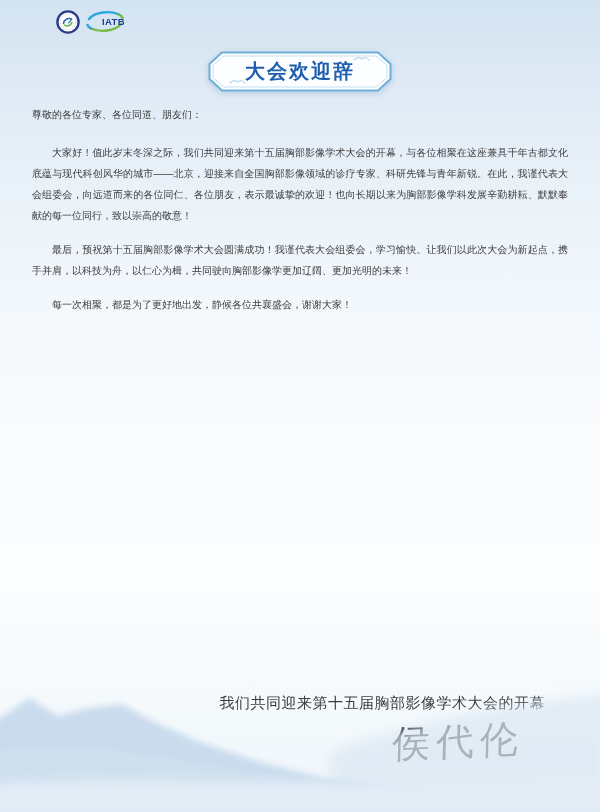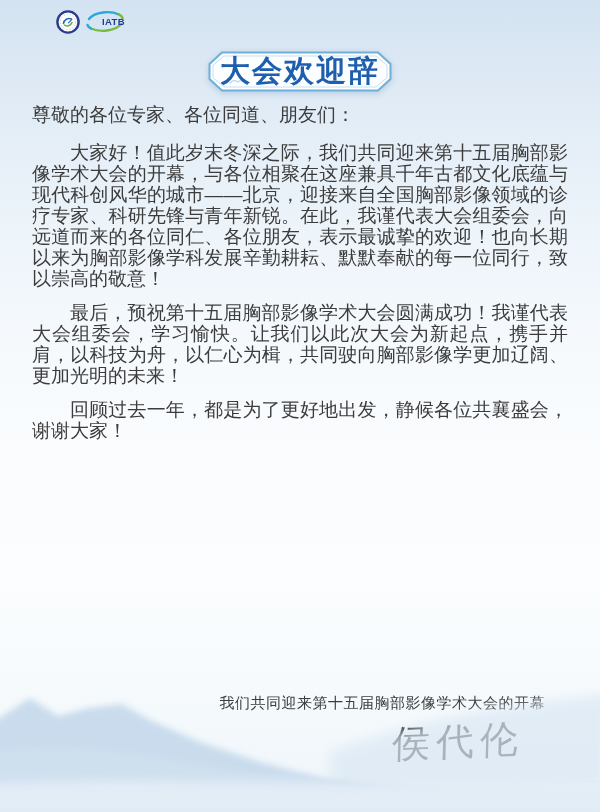--- a/index.html
+++ b/index.html
@@ -32,28 +32,28 @@
   .banner-wrap{
     position:absolute;top:51px;left:50%;
     transform:translateX(-50%);
     width:184px;height:41px;
     filter:drop-shadow(0 2px 3px rgba(110,150,190,.35));
   }
   .banner-wrap svg{position:absolute;inset:0;}
   .banner-title{
     position:absolute;inset:0;
     display:flex;align-items:center;justify-content:center;
-    font-size:30px;font-weight:bold;color:#1d5fae;
+    font-size:20px;font-weight:bold;color:#1d5fae;
     letter-spacing:2px;padding-bottom:1px;
   }
 
   
   .letter{
     position:absolute;left:32px;top:104px;width:536px;
-    font-size:19px;line-height:21px;color:#3c3c3c;
+    font-size:10px;line-height:21px;color:#3c3c3c;
     text-align:justify;
   }
   .letter p{margin:0 0 13px;text-indent:2em;}
   .letter p.salutation{text-indent:0;margin-bottom:17px;}
 
   
   .attribution{
     position:absolute;top:694px;right:55px;
     font-size:15px;color:#3c3c3c;letter-spacing:.5px;
   }
@@ -104,21 +104,21 @@
       <path d="M146,9 q4,-4 8,-1 q4,-3 7,1" fill="none" stroke="#bcd8ec" stroke-width="1.2" stroke-linecap="round"></path>
       <path d="M22,32 q4,-4 8,-1 q4,-3 7,1" fill="none" stroke="#bcd8ec" stroke-width="1.2" stroke-linecap="round"></path>
     </svg>
     <div class="banner-title">大会欢迎辞</div>
   </div>
 
   <div class="letter">
     <p class="salutation">尊敬的各位专家、各位同道、朋友们：</p>
     <p>大家好！值此岁末冬深之际，我们共同迎来第十五届胸部影像学术大会的开幕，与各位相聚在这座兼具千年古都文化底蕴与现代科创风华的城市——北京，迎接来自全国胸部影像领域的诊疗专家、科研先锋与青年新锐。在此，我谨代表大会组委会，向远道而来的各位同仁、各位朋友，表示最诚挚的欢迎！也向长期以来为胸部影像学科发展辛勤耕耘、默默奉献的每一位同行，致以崇高的敬意！</p>
     <p>最后，预祝第十五届胸部影像学术大会圆满成功！我谨代表大会组委会，学习愉快。让我们以此次大会为新起点，携手并肩，以科技为舟，以仁心为楫，共同驶向胸部影像学更加辽阔、更加光明的未来！</p>
-    <p>回顾过去一年，都是为了更好地出发，静候各位共襄盛会，谢谢大家！</p>
+    <p>每一次相聚，都是为了更好地出发，静候各位共襄盛会，谢谢大家！</p>
   </div>
 
   <div class="attribution">我们共同迎来第十五届胸部影像学术大会的开幕</div>
   <div class="signature">侯代伦</div>
 
   <svg class="mountains" viewBox="0 0 600 210" preserveAspectRatio="none" aria-hidden="true">
     <defs>
       <filter id="soft" x="-20%" y="-20%" width="140%" height="140%">
           <feGaussianBlur stdDeviation="3"></feGaussianBlur>
         </filter>

